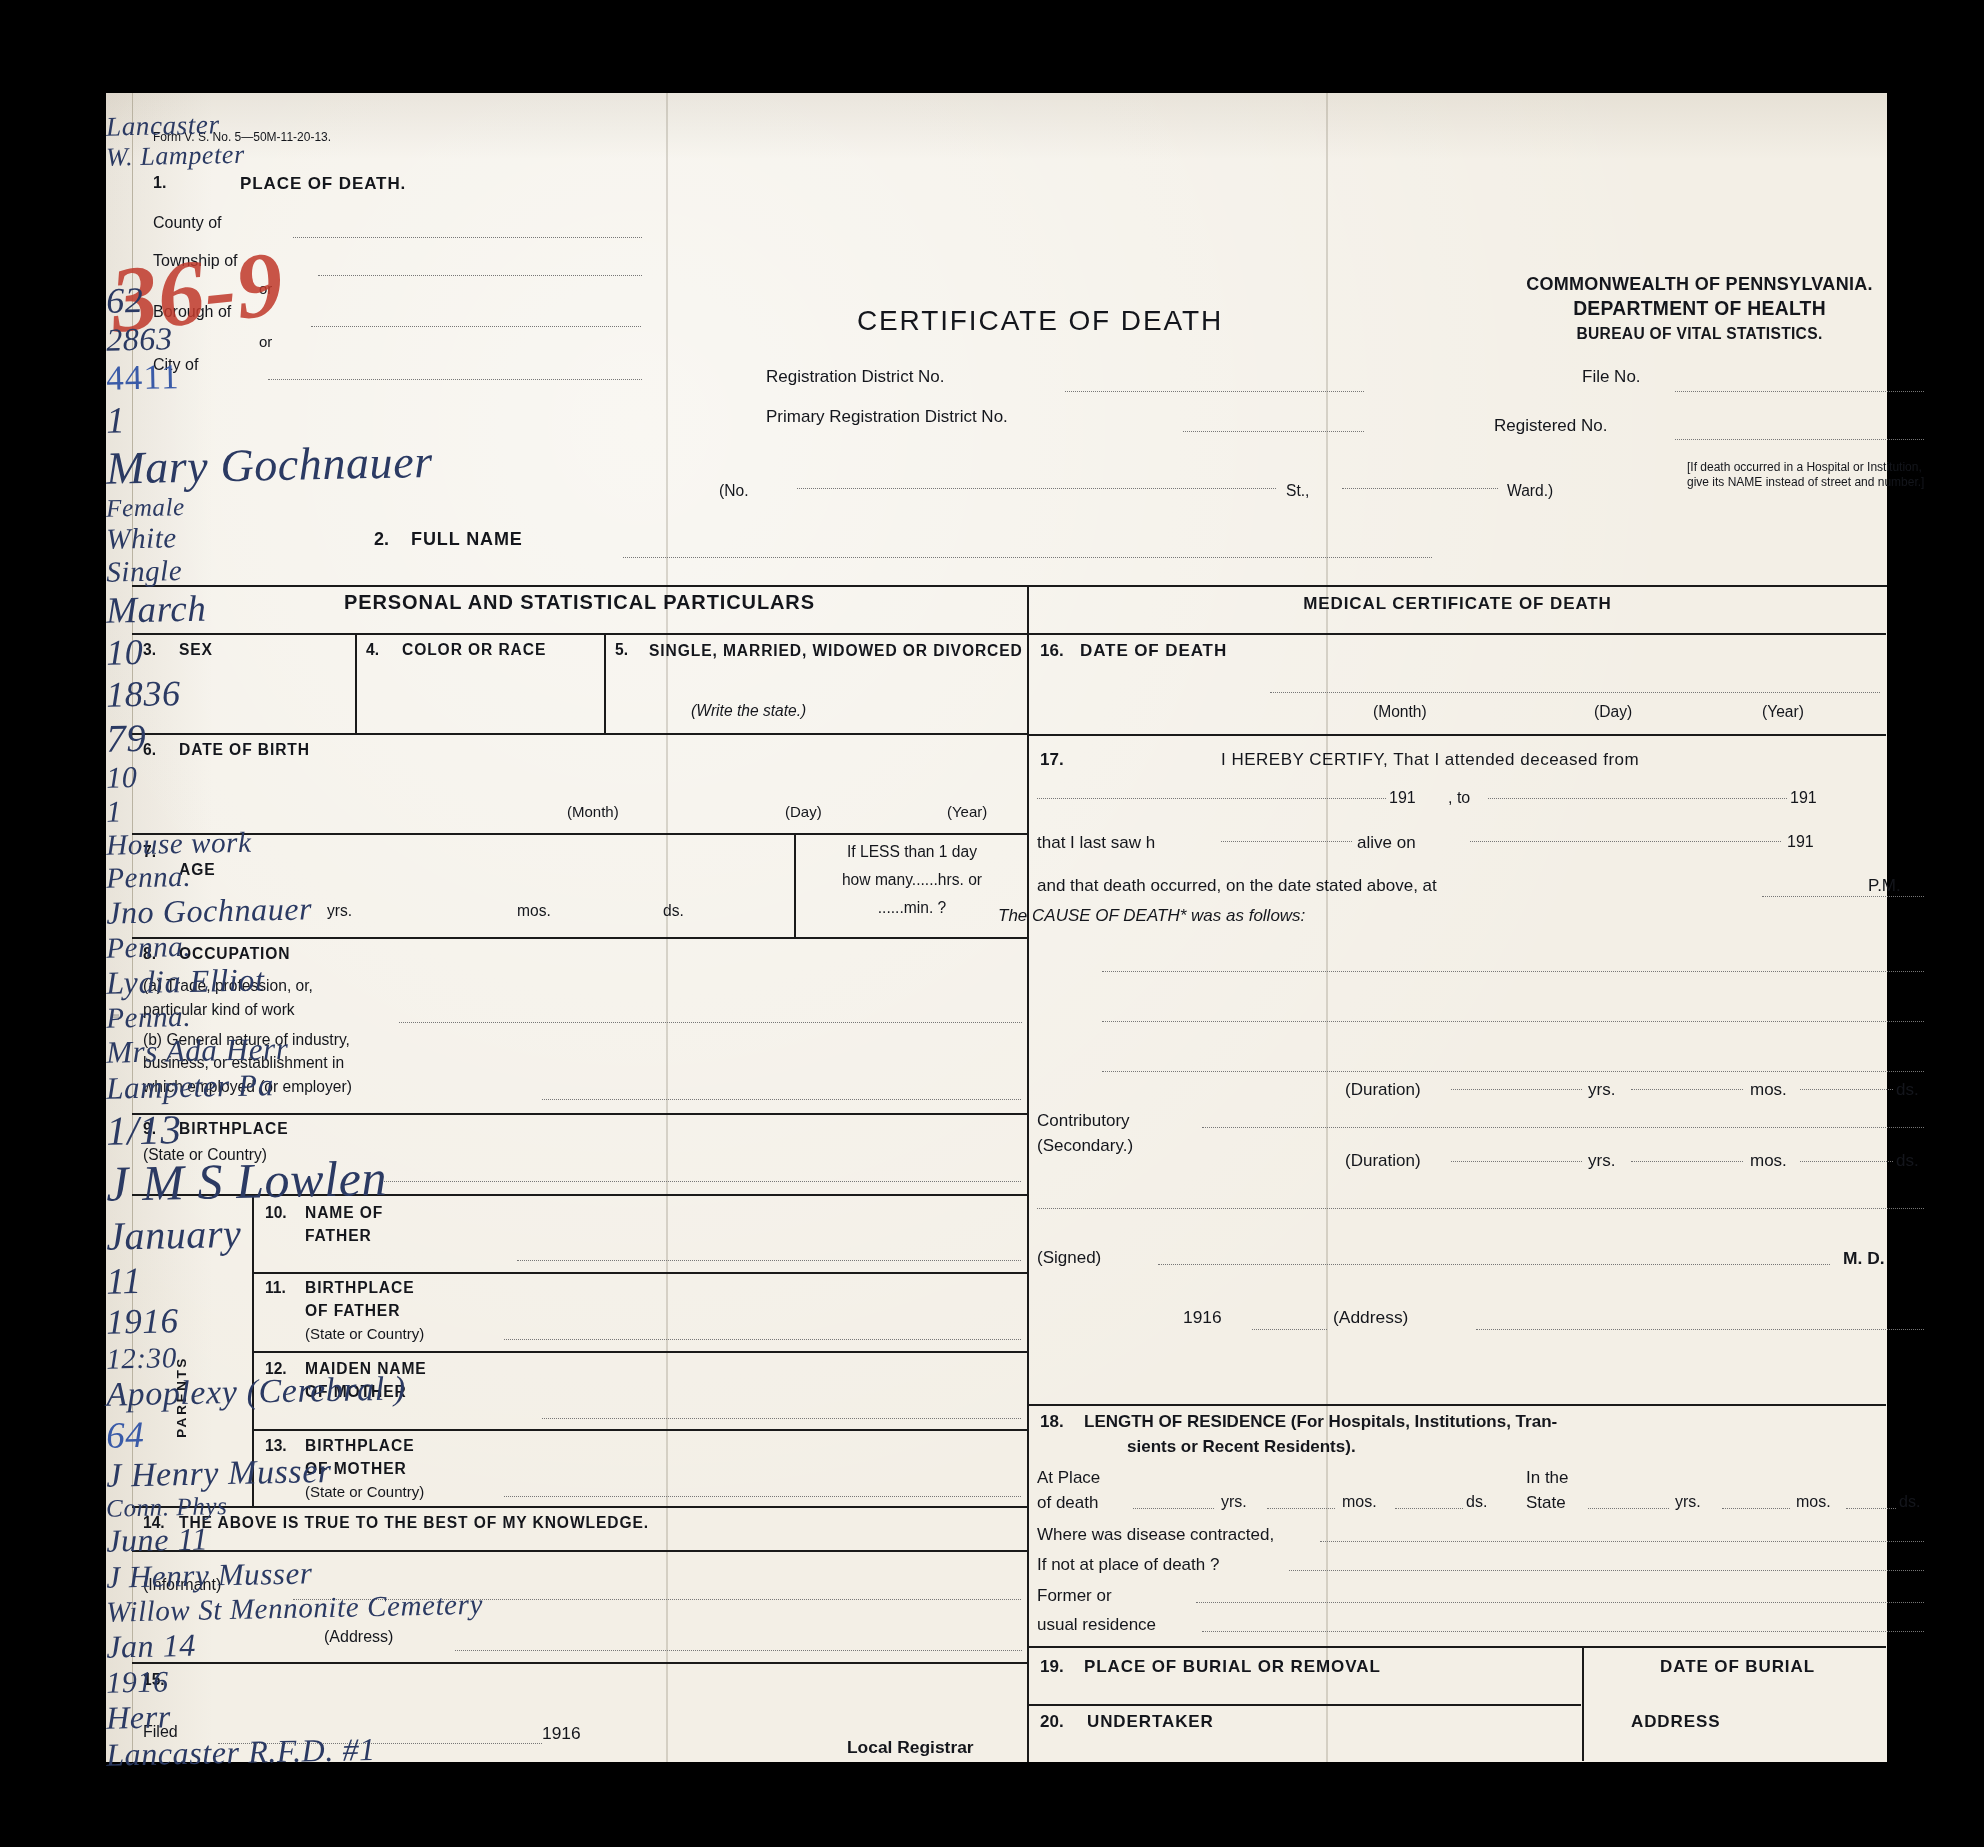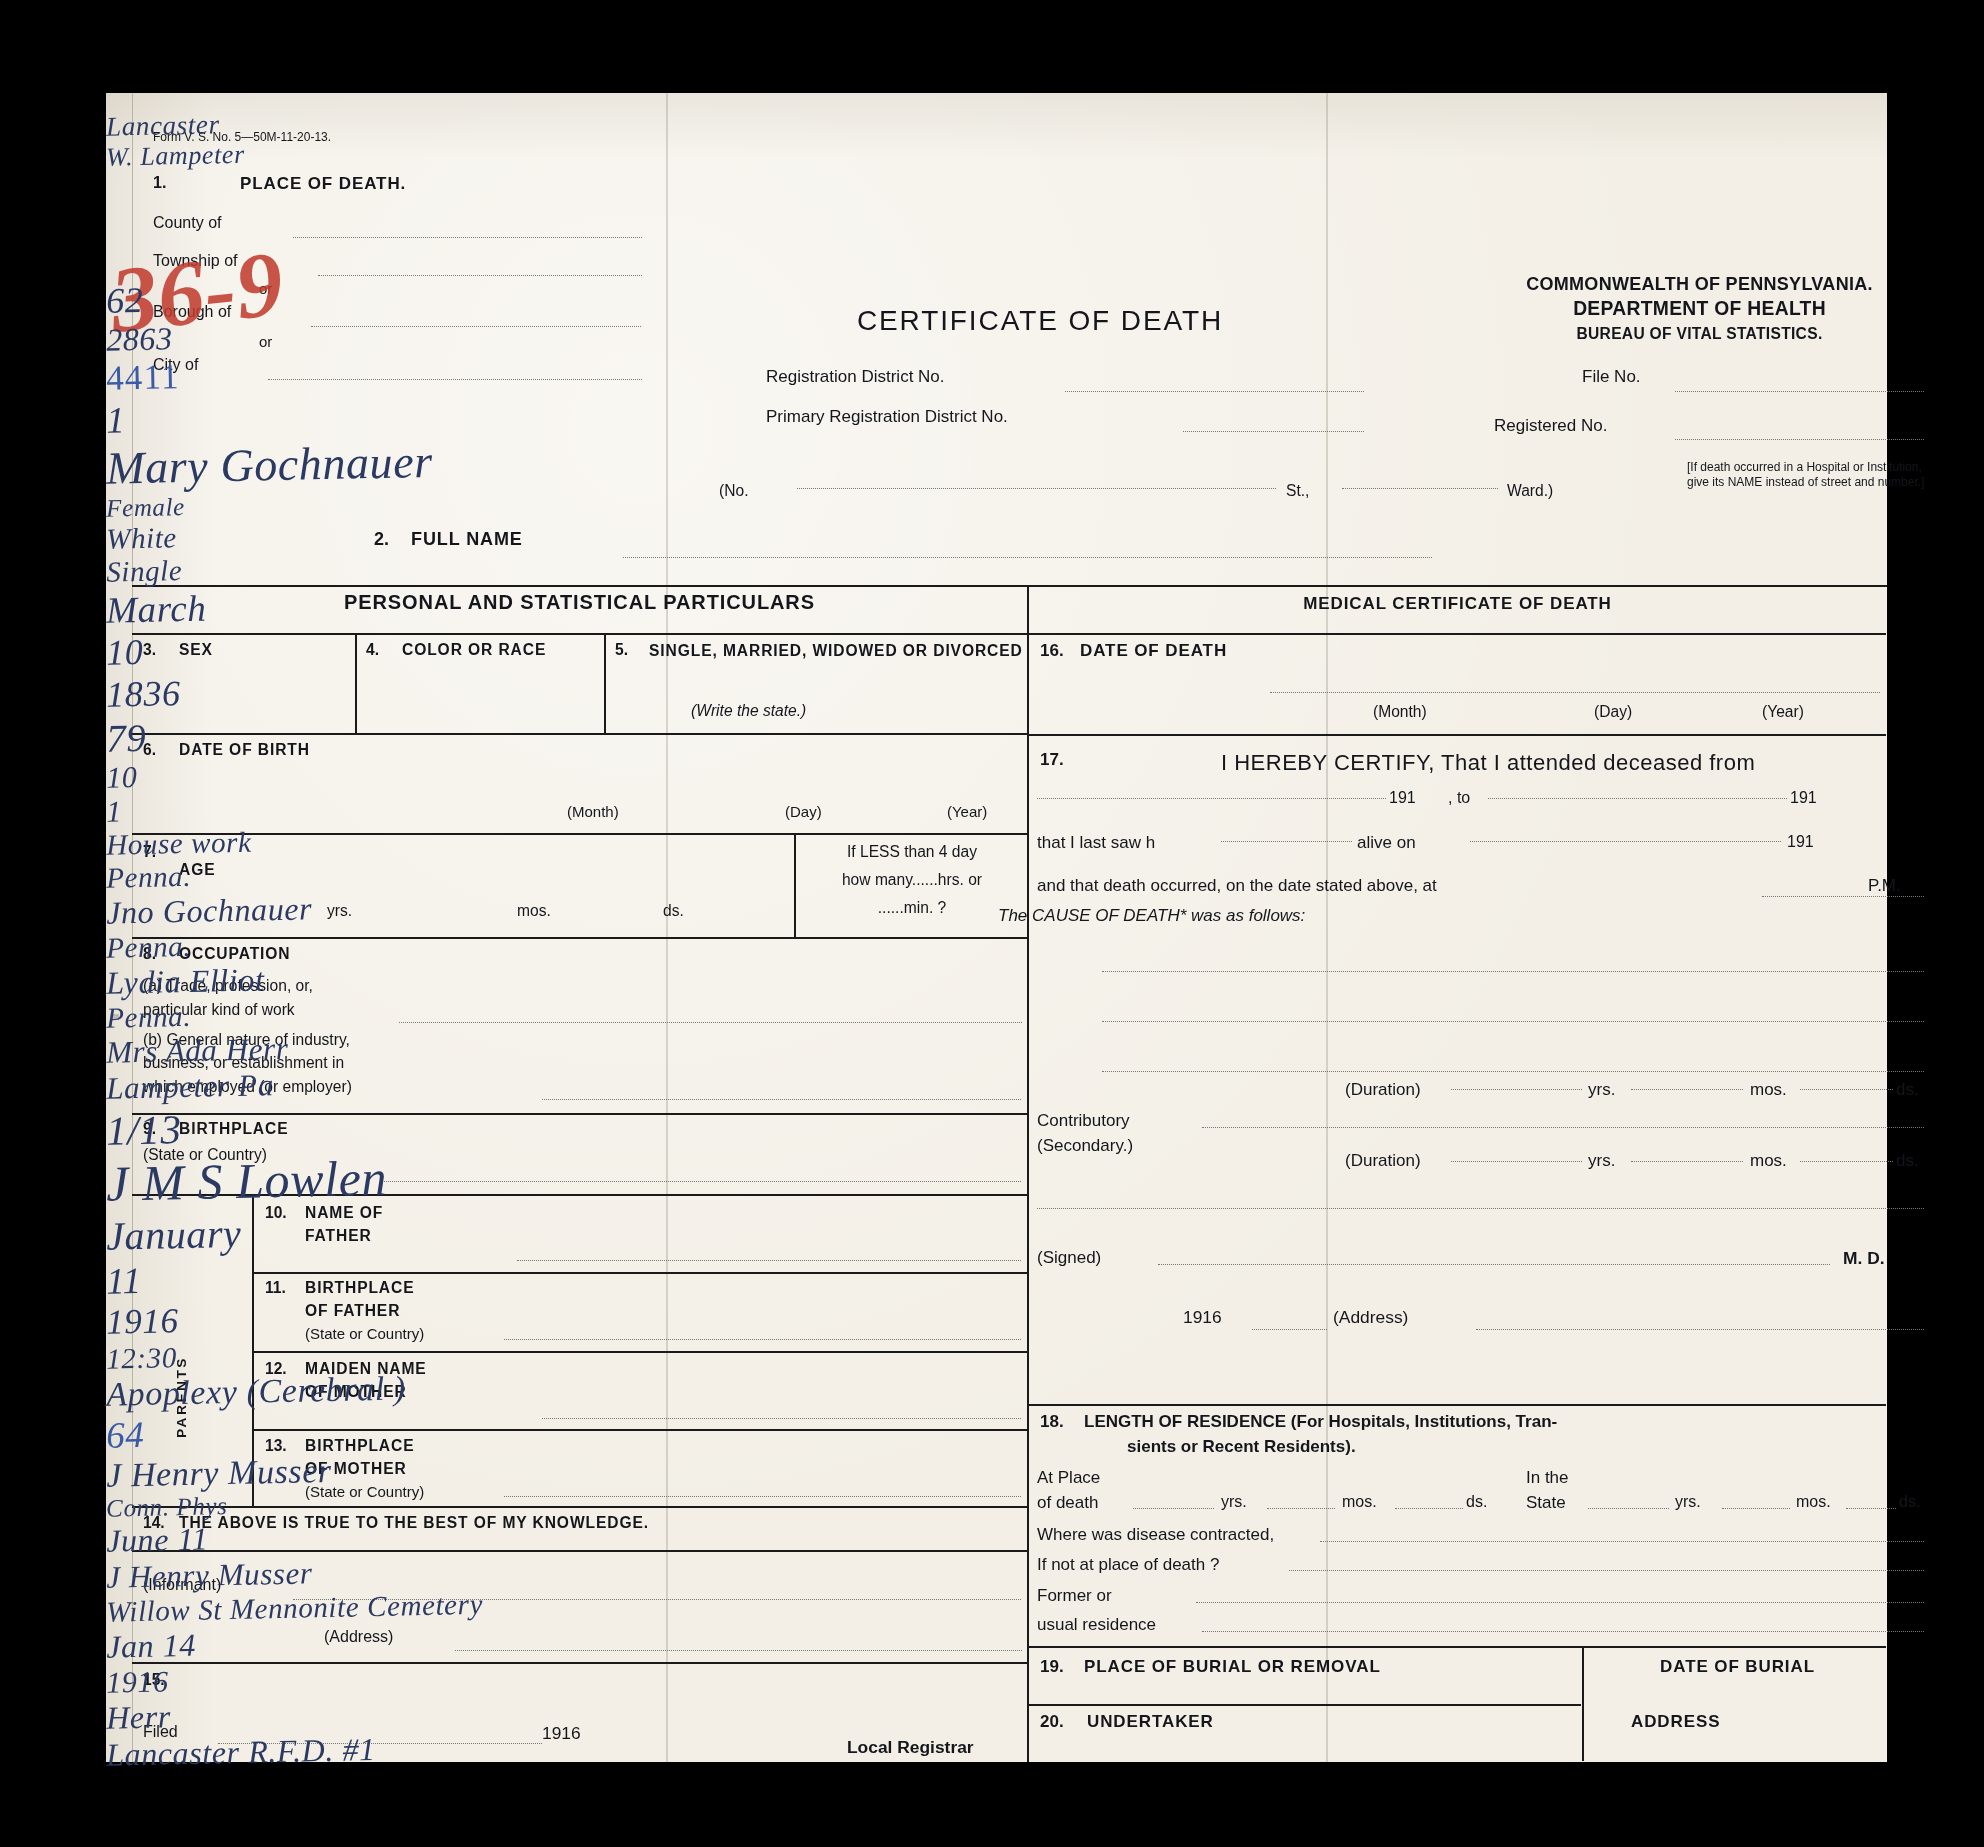--- a/index.html
+++ b/index.html
@@ -162,21 +162,21 @@
     <div class="solid" style="left:688px;top:742px;width:1.9px;height:102px;"></div>
     <div class="lbl" style="left:37px;top:750px;font-size:15.6px;font-weight:bold;">7.</div>
     <div class="lbl cap" style="left:73px;top:750px;font-size:15.6px;font-weight:bold;margin-top:18px;">AGE</div>
     <div class="hand" style="left:293px;top:756px;font-size:39px;">79</div>
     <div class="lbl" style="left:221px;top:809px;font-size:15.6px;">yrs.</div>
     <div class="hand" style="left:473px;top:791px;font-size:30px;">10</div>
     <div class="lbl" style="left:411px;top:809px;font-size:15.6px;">mos.</div>
     <div class="hand" style="left:610px;top:788px;font-size:30px;">1</div>
     <div class="lbl" style="left:557px;top:809px;font-size:15.6px;">ds.</div>
 
-    <div class="lbl ctr" style="left:694px;top:750px;width:224px;font-size:15.6px;">If LESS than 4 day</div>
+    <div class="lbl ctr" style="left:694px;top:750px;width:224px;font-size:15.6px;">If LESS than 1 day</div>
     <div class="lbl ctr" style="left:694px;top:778px;width:224px;font-size:15.6px;">how many......hrs. or</div>
     <div class="lbl ctr" style="left:694px;top:806px;width:224px;font-size:15.6px;">......min. ?</div>
 
     <div class="solid" style="left:26px;top:1020px;width:895px;height:1.9px;"></div>
     <div class="lbl" style="left:37px;top:852px;font-size:15.6px;font-weight:bold;">8.</div>
     <div class="lbl cap" style="left:73px;top:852px;font-size:15.6px;font-weight:bold;">OCCUPATION</div>
     <div class="lbl" style="left:37px;top:884px;font-size:15.6px;">(a) Trade, profession, or,</div>
     <div class="lbl" style="left:37px;top:908px;font-size:15.6px;">particular kind of work</div>
     <div class="line" style="left:293px;top:929px;width:623px;"></div>
     <div class="hand" style="left:492px;top:890px;font-size:29px;">House work</div>
@@ -252,21 +252,21 @@
     <div class="lbl cap" style="left:974px;top:548px;font-size:17px;font-weight:bold;">DATE OF DEATH</div>
     <div class="hand" style="left:1220px;top:542px;font-size:40px;">January</div>
     <div class="hand" style="left:1494px;top:548px;font-size:37px;">11</div>
     <div class="hand" style="left:1644px;top:548px;font-size:35px;">1916</div>
     <div class="line" style="left:1164px;top:599px;width:610px;"></div>
     <div class="lbl" style="left:1267px;top:610px;font-size:15.6px;">(Month)</div>
     <div class="lbl" style="left:1488px;top:610px;font-size:15.6px;">(Day)</div>
     <div class="lbl" style="left:1656px;top:610px;font-size:15.6px;">(Year)</div>
 
     <div class="lbl" style="left:934px;top:657px;font-size:17px;font-weight:bold;">17.</div>
-    <div class="lbl" style="left:1115px;top:657px;font-size:22px;letter-spacing:0.5px;">I HEREBY CERTIFY, That I attended deceased from</div>
+    <div class="lbl" style="left:1115px;top:657px;font-size:17px;letter-spacing:0.5px;">I HEREBY CERTIFY, That I attended deceased from</div>
     <div class="line" style="left:931px;top:705px;width:349px;"></div>
     <div class="lbl" style="left:1283px;top:696px;font-size:16px;">191</div>
     <div class="lbl" style="left:1342px;top:696px;font-size:16px;">, to</div>
     <div class="line" style="left:1382px;top:705px;width:299px;"></div>
     <div class="lbl" style="left:1684px;top:696px;font-size:16px;">191</div>
 
     <div class="lbl" style="left:931px;top:740px;font-size:17px;">that I last saw h</div>
     <div class="line" style="left:1115px;top:748px;width:131px;"></div>
     <div class="lbl" style="left:1251px;top:740px;font-size:17px;">alive on</div>
     <div class="line" style="left:1364px;top:748px;width:311px;"></div>

